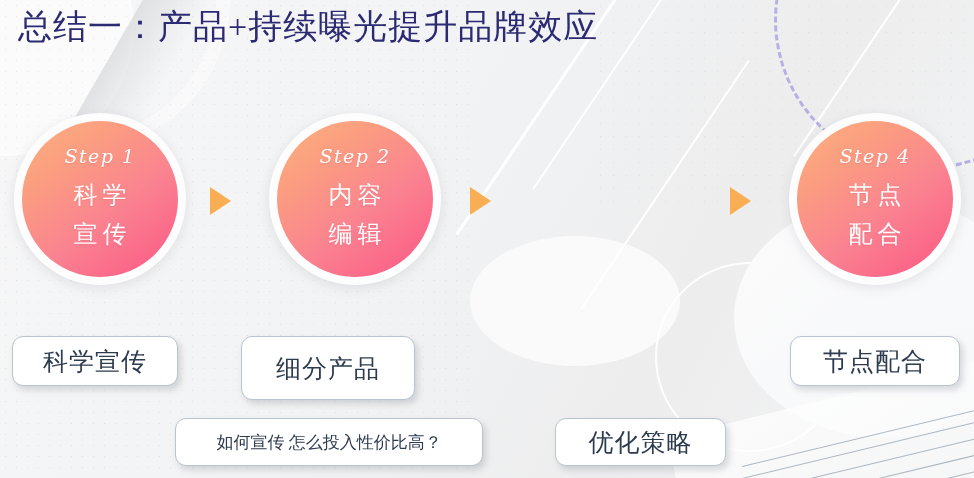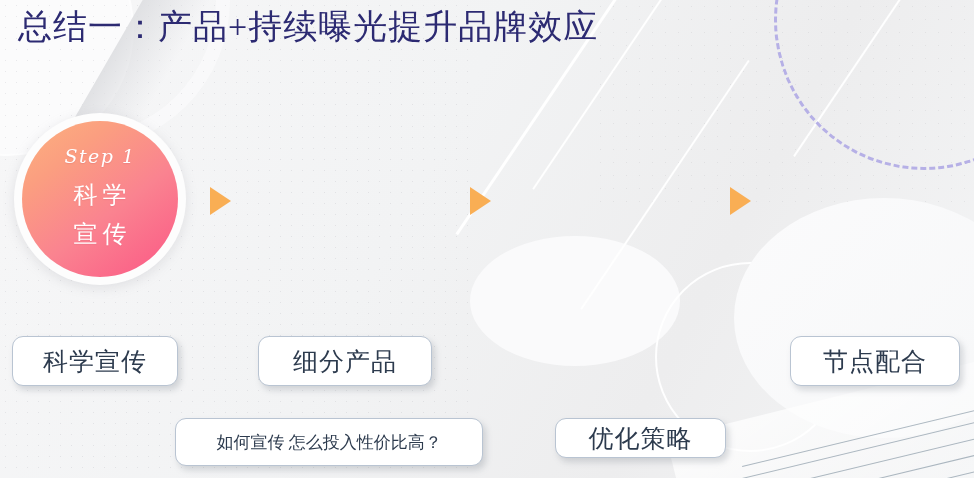--- a/index.html
+++ b/index.html
@@ -234,29 +234,43 @@
     <div class="circle-wrap" style="left:14px">
       <div class="circle">
         <div class="step-label">Step 1</div>
         <div class="cn">科学</div>
         <div class="cn">宣传</div>
       </div>
     </div>
 
     <div class="arrow" style="left:210px"></div>
 
+    <div class="circle-wrap" style="left:269px">
+      <div class="circle">
+        <div class="step-label">Step 2</div>
+        <div class="cn">内容</div>
+        <div class="cn">编辑</div>
+      </div>
+    </div>
 
     <div class="arrow" style="left:470px"></div>
 
 
     <div class="arrow" style="left:730px"></div>
 
+    <div class="circle-wrap" style="left:789px">
+      <div class="circle">
+        <div class="step-label">Step 4</div>
+        <div class="cn">节点</div>
+        <div class="cn">配合</div>
+      </div>
+    </div>
 
   </div>
 
   <div class="pill big" style="left:12px;top:336px;width:166px;height:50px">科学宣传</div>
-  <div class="pill big" style="left:258px;top:336px;width:174px;height:50px">细分产品</div>
+  <div class="pill big" style="left:241px;top:336px;width:174px;height:64px">细分产品</div>
   <div class="pill small" style="left:175px;top:418px;width:308px;height:48px">如何宣传 怎么投入性价比高？</div>
 
   <div class="pill big" style="left:790px;top:336px;width:170px;height:50px">节点配合</div>
-  <div class="pill big" style="left:555px;top:418px;width:171px;height:40px">优化策略</div>
+  <div class="pill big" style="left:555px;top:418px;width:171px;height:48px">优化策略</div>
 
 </div>
 
 </body></html>

